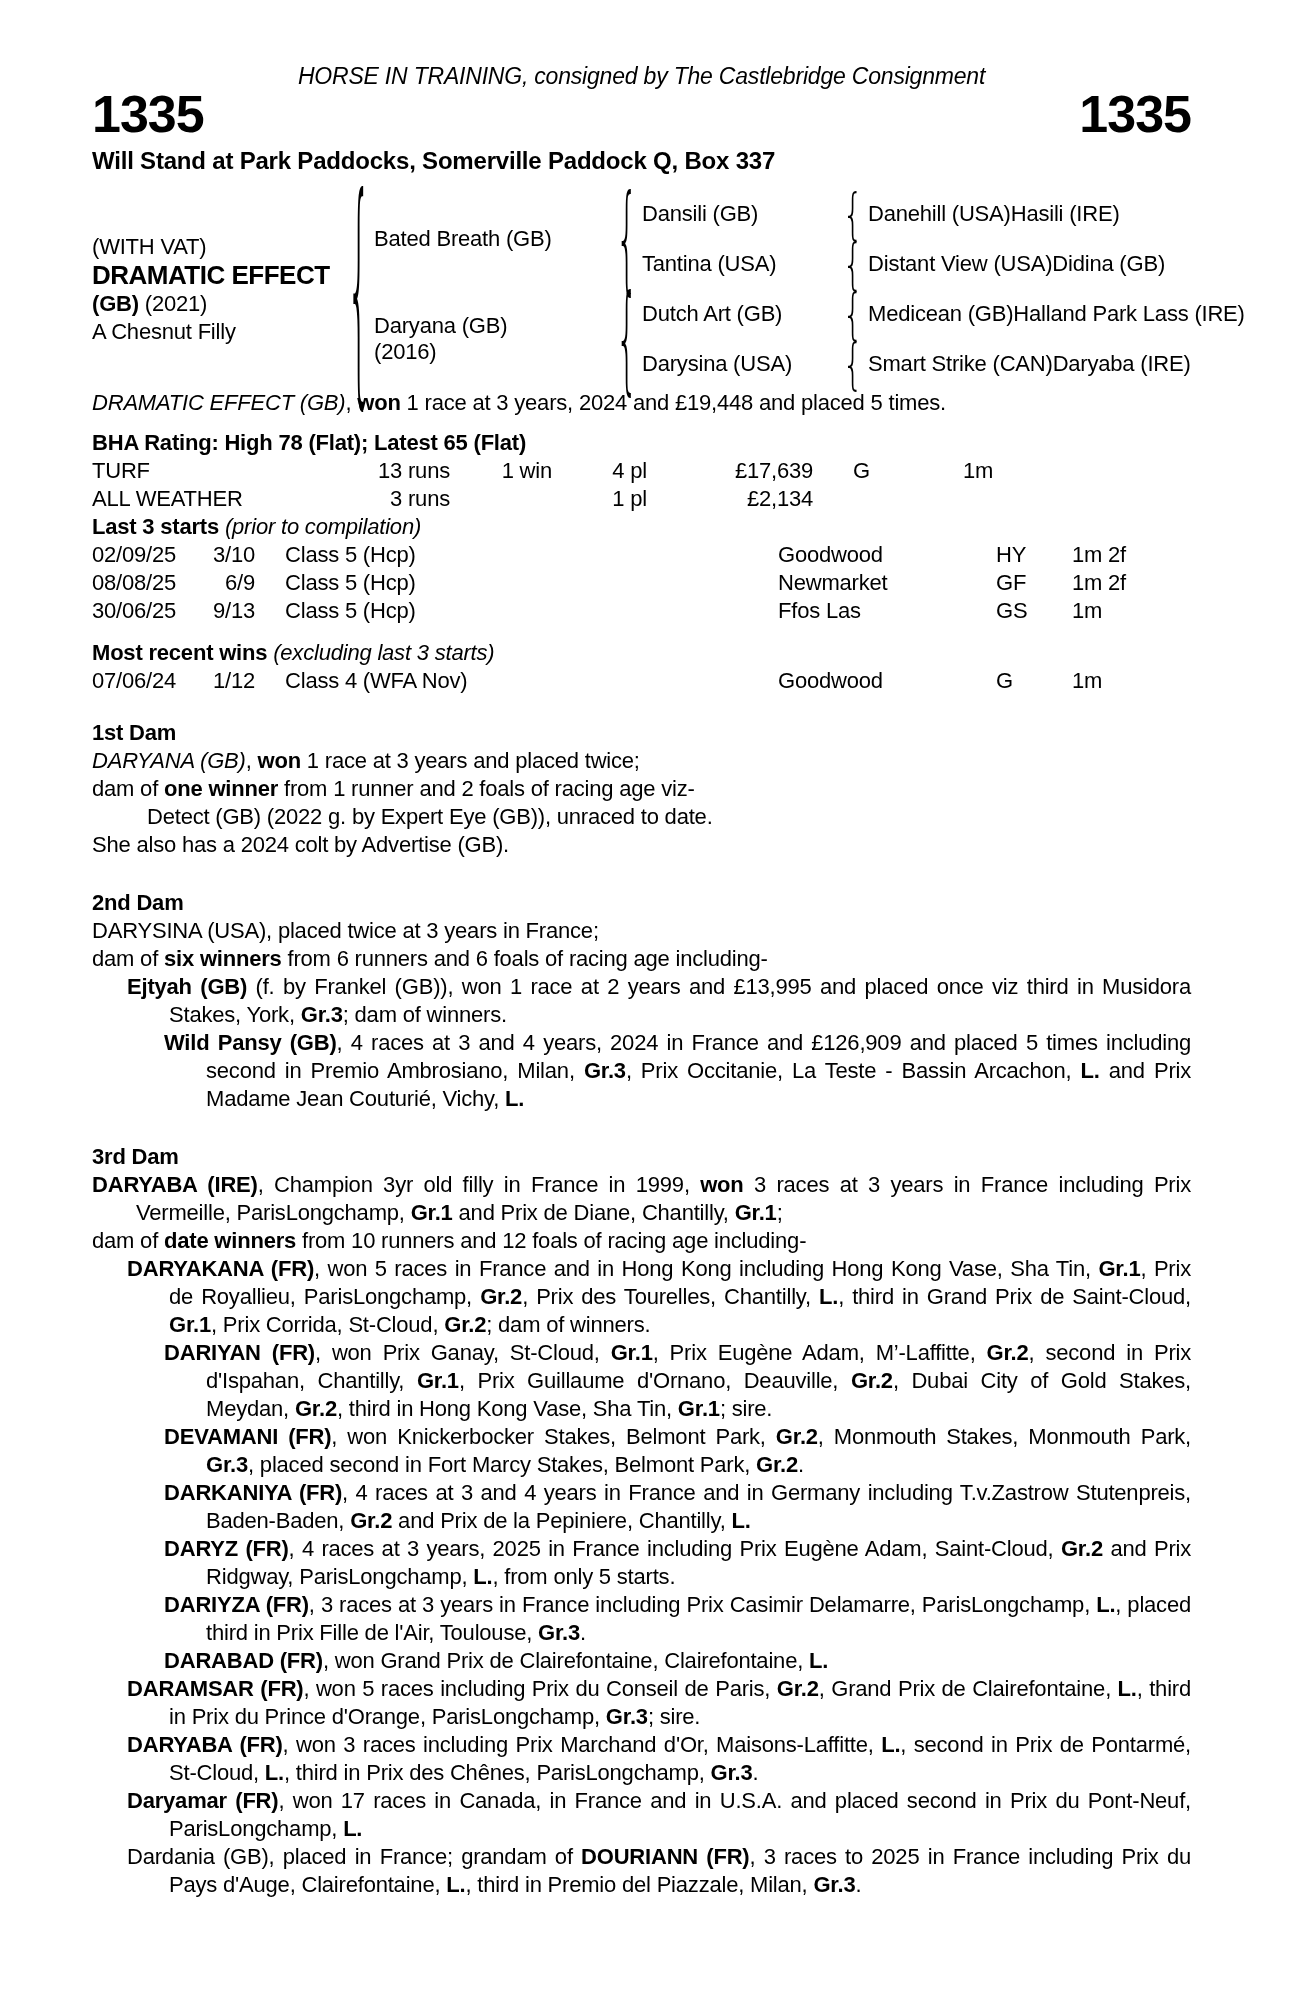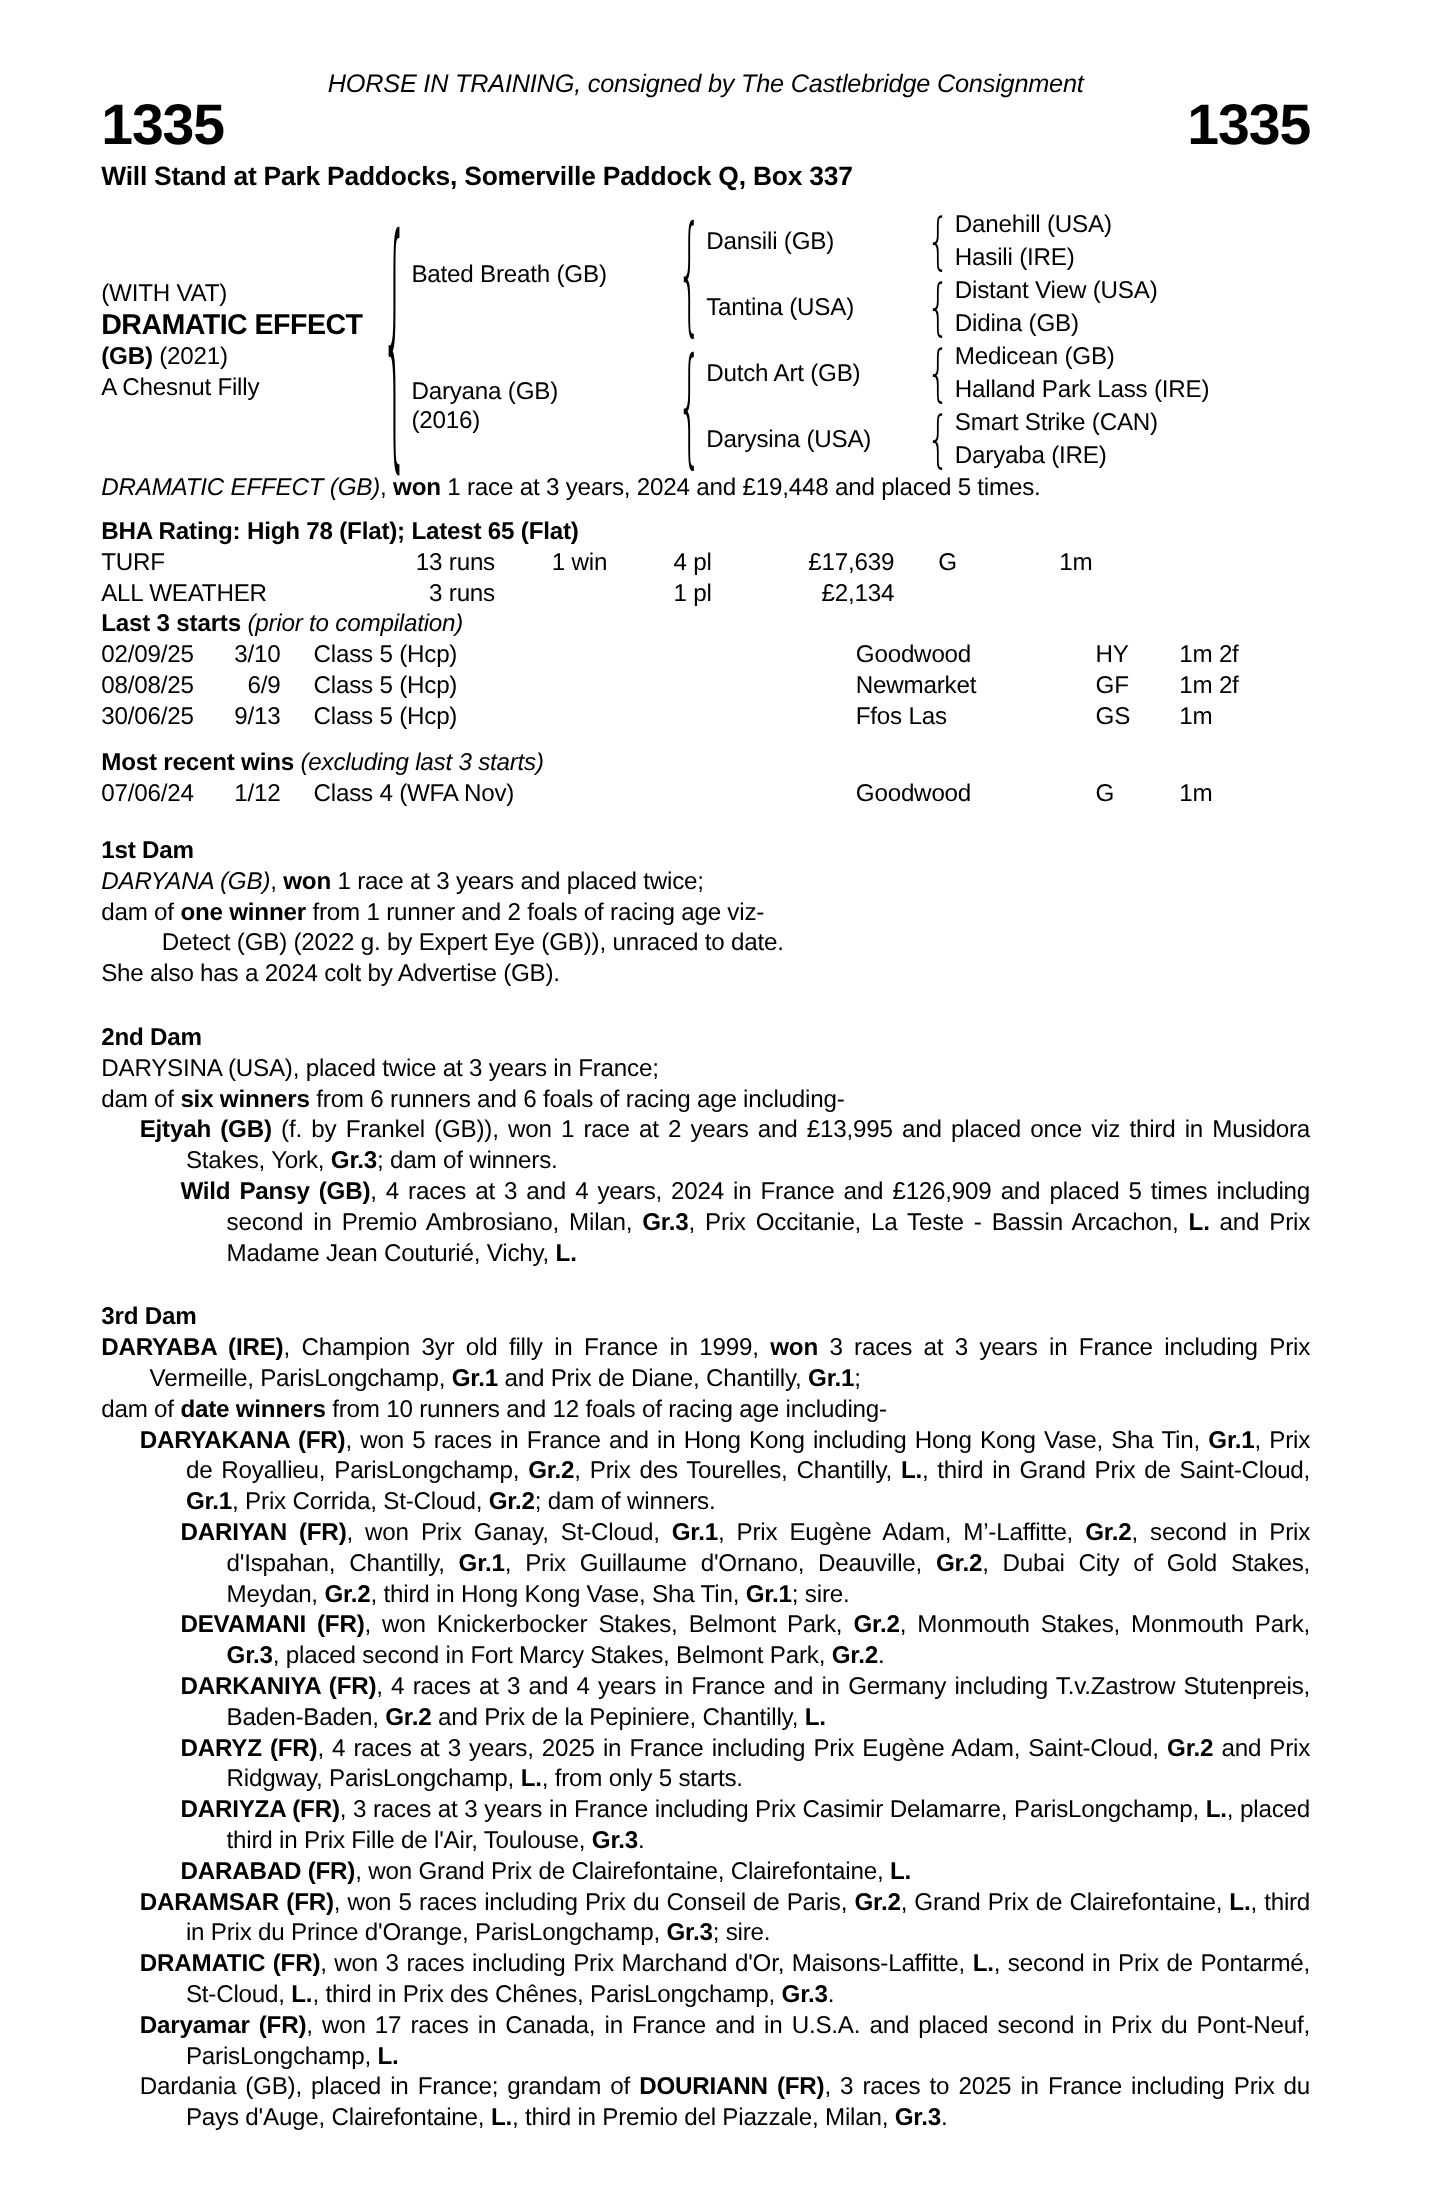--- a/index.html
+++ b/index.html
@@ -27,21 +27,21 @@
   .brace::before{content:"{";display:block;font-family:"DejaVu Sans",sans-serif;font-weight:200;line-height:1;}
   .brace.b1::before{font-size:50px;transform:scale(0.75,4.9);}
   .brace.b2::before{font-size:50px;transform:scale(0.7,2.35);}
   .brace.b3::before{font-size:50px;transform:scale(0.65,1.12);}
   .gen1-col{display:flex;flex-direction:column;}
   .gen1-group{display:flex;align-items:center;}
   .gen1-name{width:238px;flex:0 0 238px;line-height:26px;}
   .gen2-col{display:flex;flex-direction:column;}
   .gen2-group{display:flex;align-items:center;}
   .gen2-name{width:196px;flex:0 0 196px;font-size:22px;}
-  .gen3-col{display:flex;flex-direction:column;justify-content:center;}
+  .gen3-col{display:flex;flex-direction:row;justify-content:center;}
   .gen3-name{line-height:30px;white-space:nowrap;font-size:22px;}
 
   
   .race-record{margin-top:40px;}
   .bha-heading{font-weight:bold;margin-top:12px;}
   .bha-row{display:grid;grid-template-columns:215px 143px 102px 95px 166px 116px 1fr;}
   .bha-row .ra{text-align:right;}
   .bha-row .go{padding-left:40px;}
   .bha-row .di{padding-left:34px;}
   .starts-heading{}
@@ -224,18 +224,18 @@
     <p class="p0"><span class="b">DARYABA (IRE)</span><span>, Champion 3yr old filly in France in 1999, </span><span class="b">won</span><span> 3 races at 3 years in France including Prix Vermeille, ParisLongchamp, </span><span class="b">Gr.1</span><span> and Prix de Diane, Chantilly, </span><span class="b">Gr.1</span><span>;</span></p>
     <p><span>dam of </span><span class="b">date winners</span><span> from 10 runners and 12 foals of racing age including-</span></p>
     <p class="p1"><span class="b">DARYAKANA (FR)</span><span>, won 5 races in France and in Hong Kong including Hong Kong Vase, Sha Tin, </span><span class="b">Gr.1</span><span>, Prix de Royallieu, ParisLongchamp, </span><span class="b">Gr.2</span><span>, Prix des Tourelles, Chantilly, </span><span class="b">L.</span><span>, third in Grand Prix de Saint-Cloud, </span><span class="b">Gr.1</span><span>, Prix Corrida, St-Cloud, </span><span class="b">Gr.2</span><span>; dam of winners.</span></p>
     <p class="p2"><span class="b">DARIYAN (FR)</span><span>, won Prix Ganay, St-Cloud, </span><span class="b">Gr.1</span><span>, Prix Eugène Adam, M’-Laffitte, </span><span class="b">Gr.2</span><span>, second in Prix d'Ispahan, Chantilly, </span><span class="b">Gr.1</span><span>, Prix Guillaume d'Ornano, Deauville, </span><span class="b">Gr.2</span><span>, Dubai City of Gold Stakes, Meydan, </span><span class="b">Gr.2</span><span>, third in Hong Kong Vase, Sha Tin, </span><span class="b">Gr.1</span><span>; sire.</span></p>
     <p class="p2"><span class="b">DEVAMANI (FR)</span><span>, won Knickerbocker Stakes, Belmont Park, </span><span class="b">Gr.2</span><span>, Monmouth Stakes, Monmouth Park, </span><span class="b">Gr.3</span><span>, placed second in Fort Marcy Stakes, Belmont Park, </span><span class="b">Gr.2</span><span>.</span></p>
     <p class="p2"><span class="b">DARKANIYA (FR)</span><span>, 4 races at 3 and 4 years in France and in Germany including T.v.Zastrow Stutenpreis, Baden-Baden, </span><span class="b">Gr.2</span><span> and Prix de la Pepiniere, Chantilly, </span><span class="b">L.</span></p>
     <p class="p2"><span class="b">DARYZ (FR)</span><span>, 4 races at 3 years, 2025 in France including Prix Eugène Adam, Saint-Cloud, </span><span class="b">Gr.2</span><span> and Prix Ridgway, ParisLongchamp, </span><span class="b">L.</span><span>, from only 5 starts.</span></p>
     <p class="p2"><span class="b">DARIYZA (FR)</span><span>, 3 races at 3 years in France including Prix Casimir Delamarre, ParisLongchamp, </span><span class="b">L.</span><span>, placed third in Prix Fille de l'Air, Toulouse, </span><span class="b">Gr.3</span><span>.</span></p>
     <p class="p2"><span class="b">DARABAD (FR)</span><span>, won Grand Prix de Clairefontaine, Clairefontaine, </span><span class="b">L.</span></p>
     <p class="p1"><span class="b">DARAMSAR (FR)</span><span>, won 5 races including Prix du Conseil de Paris, </span><span class="b">Gr.2</span><span>, Grand Prix de Clairefontaine, </span><span class="b">L.</span><span>, third in Prix du Prince d'Orange, ParisLongchamp, </span><span class="b">Gr.3</span><span>; sire.</span></p>
-    <p class="p1"><span class="b">DRAMATIC (FR)</span><span>, won 3 races including Prix Marchand d'Or, Maisons-Laffitte, </span><span class="b">L.</span><span>, second in Prix de Pontarmé, St-Cloud, </span><span class="b">L.</span><span>, third in Prix des Chênes, ParisLongchamp, </span><span class="b">Gr.3</span><span>.</span></p>
+    <p class="p1"><span class="b">DARYABA (FR)</span><span>, won 3 races including Prix Marchand d'Or, Maisons-Laffitte, </span><span class="b">L.</span><span>, second in Prix de Pontarmé, St-Cloud, </span><span class="b">L.</span><span>, third in Prix des Chênes, ParisLongchamp, </span><span class="b">Gr.3</span><span>.</span></p>
     <p class="p1"><span class="b">Daryamar (FR)</span><span>, won 17 races in Canada, in France and in U.S.A. and placed second in Prix du Pont-Neuf, ParisLongchamp, </span><span class="b">L.</span></p>
     <p class="p1"><span>Dardania (GB), placed in France; grandam of </span><span class="b">DOURIANN (FR)</span><span>, 3 races to 2025 in France including Prix du Pays d'Auge, Clairefontaine, </span><span class="b">L.</span><span>, third in Premio del Piazzale, Milan, </span><span class="b">Gr.3</span><span>.</span></p>
   </div>
 
 </div>
 
 </body></html>

